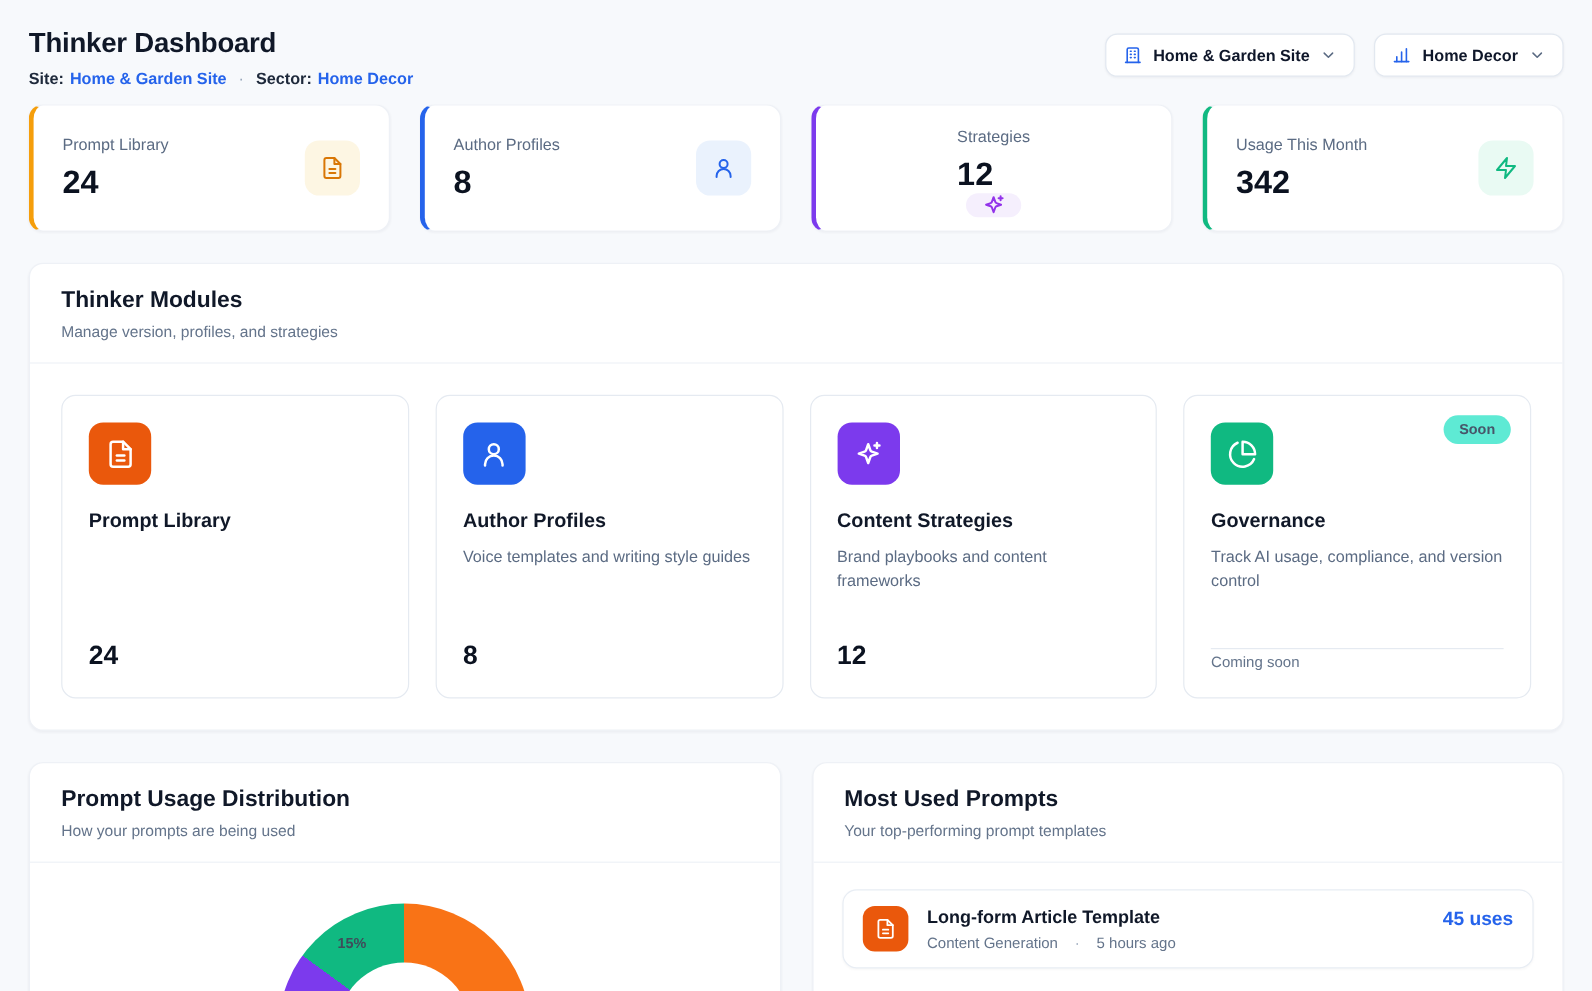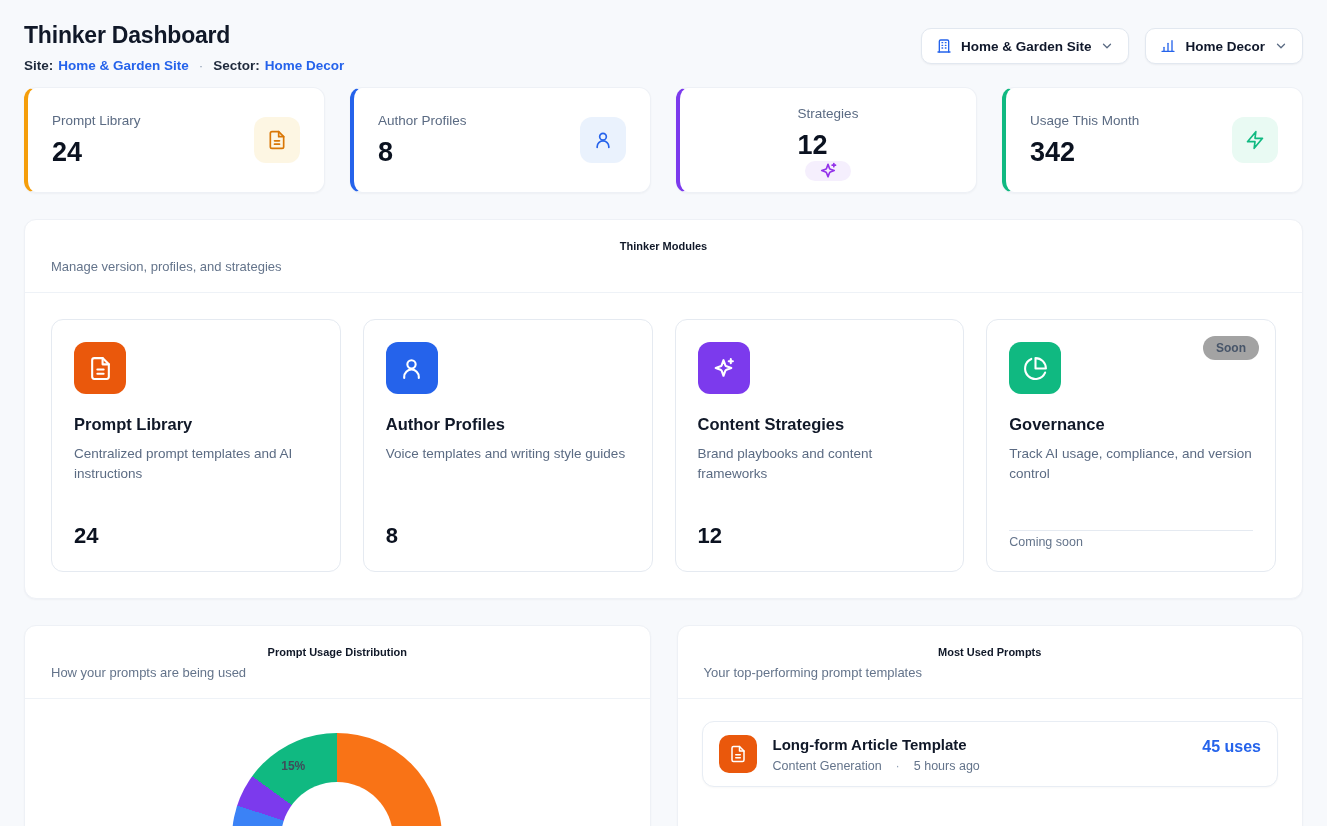--- a/index.html
+++ b/index.html
@@ -41,33 +41,33 @@
     box-shadow:0 1px 2px rgba(15,23,42,.04);
   }
   .stat-label { font-size:13.5px; color:#5b6b83; margin-bottom:9px; }
   .stat-value { font-size:27px; font-weight:800; color:#0b1220; }
   .stat-icon { width:46px; height:46px; border-radius:12px; display:flex; align-items:center; justify-content:center; }
   .stat-icon svg { width:20px; height:20px; }
 
   
   .modules-panel { background:#fff; border:1px solid #eef1f6; border-radius:12px; margin-top:26px; box-shadow:0 1px 2px rgba(15,23,42,.04); }
   .panel-header { padding:20px 26px 18px; border-bottom:1px solid #eef2f7; }
-  .panel-title { font-size:11px; font-weight:700; margin:0 0 7px; color:#101828;text-align:center; }
+  .panel-title { font-size:19px; font-weight:700; margin:0 0 7px; color:#101828; }
   .panel-subtitle { font-size:13px; color:#64748b; margin:0; }
   .modules-grid { display:grid; grid-template-columns:repeat(4,1fr); gap:22px; padding:26px; }
   .module-card {
     position:relative; background:#fff; border:1px solid #e5eaf1; border-radius:12px;
     padding:22px; min-height:253px; display:flex; flex-direction:column; cursor:pointer;
   }
   .module-icon { width:52px; height:52px; border-radius:12px; color:#fff; display:flex; align-items:center; justify-content:center; }
   .module-icon svg { width:25px; height:25px; }
   .module-title { font-size:16.5px; font-weight:700; margin:21px 0 10px; color:#101828; }
   .module-desc { font-size:13.5px; color:#5b6b83; line-height:1.5; margin:0; }
   .module-value { font-size:22px; font-weight:800; margin-top:auto; color:#0b1220; }
-  .module-badge { position:absolute; top:16px; right:16px; background:#a3a3a3; color:#475569; font-size:12px; font-weight:600; padding:5px 13px; border-radius:999px; }
+  .module-badge { position:absolute; top:16px; right:16px; background:#5eead4; color:#475569; font-size:12px; font-weight:600; padding:5px 13px; border-radius:999px; }
   .module-footer { margin-top:auto; border-top:1px solid #e5eaf1; padding-top:4px; font-size:12.5px; color:#64748b; }
 
   
   .bottom-row { display:grid; grid-template-columns:1fr 1fr; gap:26px; margin-top:26px; }
   .panel { background:#fff; border:1px solid #eef1f6; border-radius:12px; box-shadow:0 1px 2px rgba(15,23,42,.04); }
   .chart-card { height:430px; overflow:hidden; }
   .chart-area { display:flex; justify-content:center; padding-top:34px; }
   .donut { position:relative; width:210px; height:210px; border-radius:50%; }
   .donut-hole { position:absolute; left:50%; top:50%; width:112px; height:112px; margin:-56px 0 0 -56px; background:#fff; border-radius:50%; }
   .donut-label { position:absolute; left:49px; top:26px; font-size:12px; font-weight:700; color:#3f4c5a; z-index:2; }
@@ -203,21 +203,20 @@
       <div class="module-card">
         <div class="module-icon" style="background-color: rgb(234, 88, 12);">
           <svg viewBox="0 0 24 24" fill="none" stroke="currentColor" stroke-width="2" stroke-linecap="round" stroke-linejoin="round">
               <path d="M14 2H6a2 2 0 0 0-2 2v16a2 2 0 0 0 2 2h12a2 2 0 0 0 2-2V8z"></path>
               <path d="M14 2v6h6"></path>
               <line x1="9" y1="13" x2="15" y2="13"></line>
               <line x1="9" y1="17" x2="15" y2="17"></line>
             </svg>
         </div>
         <h3 class="module-title">Prompt Library</h3>
-        <p class="module-desc">Centralized prompt templates and AI instructions</p>
         <div class="module-value">24</div>
       </div>
 
       <div class="module-card">
         <div class="module-icon" style="background-color: rgb(37, 99, 235);">
           <svg viewBox="0 0 24 24" fill="none" stroke="currentColor" stroke-width="2" stroke-linecap="round" stroke-linejoin="round">
               <circle cx="12" cy="8" r="4"></circle>
               <path d="M5 21v-1a7 7 0 0 1 14 0v1"></path>
             </svg>
         </div>

